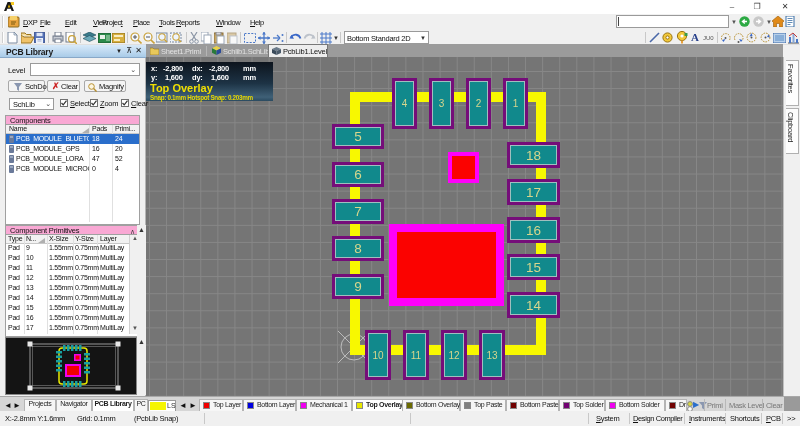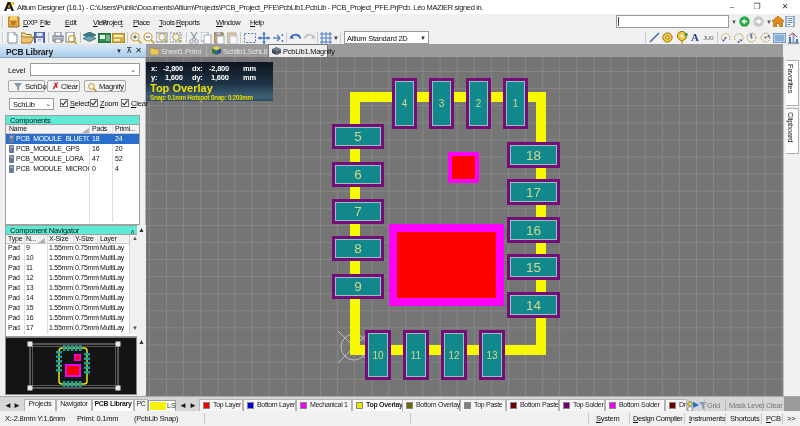--- a/index.html
+++ b/index.html
@@ -22,21 +22,21 @@
 .tsep { top:2px; width:1px; height:11px; background:#c8c8c8; }
 
 
 #panel { left:0; top:45px; width:146px; height:351px; background:#f0f0f0; border-right:1px solid #b5b5b5; }
 #panelhdr { left:0; top:0; width:146px; height:13px; background:linear-gradient(#d8eafa,#a9cbe8); border-bottom:1px solid #88a8c8; }
 #panelhdr span { position:absolute; left:6px; top:2px; font-size:8.5px; letter-spacing:-0.2px; font-weight:bold; color:#1a1a1a; }
 .field { background:#fff; border:1px solid #9a9a9a; }
 .btn { background:#f4f4f4; border:1px solid #a8a8a8; border-radius:2px; font-size:7.5px; letter-spacing:-0.2px; color:#111; }
 .cb { width:8px; height:8px; background:#fff; border:1px solid #707070; }
 .small { font-size:7.5px; letter-spacing:-0.2px; color:#111; }
-.grp { background:#5eead4; border:1px solid #a0a0a0; }
+.grp { background:#f9a8d4; border:1px solid #a0a0a0; }
 
 
 .thead { background:#f2f2f2; border-bottom:1px solid #c8c8c8; font-size:7px; letter-spacing:-0.2px; color:#111; }
 .trow { font-size:7px; letter-spacing:-0.25px; color:#111; white-space:nowrap; overflow:hidden; }
 .colline { position:absolute; width:1px; background:#e0e0e0; }
 
 
 #doctabs { left:146px; top:44px; width:637px; height:13px; background:#9b9b9b; }
 
 
@@ -73,21 +73,20 @@
 </style>
 </head>
 <body>
 
 <div class="abs" id="titlebar">
   <svg class="abs" style="left:4px;top:2px" width="10" height="10">
       <path d="M0 9 L3.6 0 L6.4 0 L10 9 L7.6 9 L6.8 6.8 L3.2 6.8 L2.4 9 Z" fill="#181818"></path>
       <path d="M5 2.2 L6.2 5.4 L3.8 5.4 Z" fill="#f7c200"></path>
       <rect x="6.9" y="0" width="3.1" height="3" fill="#f7c200" opacity="0.85"></rect>
     </svg>
-  <div class="abs" id="titletext">Altium Designer (16.1) - C:\Users\Public\Documents\Altium\Projects\PCB_Project_PFE\PcbLib1.PcbLib - PCB_Project_PFE.PrjPcb. Léo MAZIER signed in.</div>
   <div class="abs winbtn" style="left:726px;">–</div>
   <div class="abs winbtn" style="left:751px;">❐</div>
   <div class="abs winbtn" style="left:779px;">✕</div>
 </div>
 
 <div class="abs" id="menubar">
   <div class="abs" style="left:2px;top:2px;width:2px;height:12px;border-left:1px solid #cfcfcf;border-right:1px solid #fff"></div>
   <svg class="abs" style="left:8px;top:2px" width="12" height="12">
       <rect x="0" y="1" width="11" height="10" rx="1" fill="#e8a33d" stroke="#8a6a20"></rect>
       <rect x="2" y="0" width="7" height="4" fill="#f5d06a"></rect>
@@ -239,21 +238,21 @@
     </svg>
   <div class="abs tsep" style="left:317px"></div>
 
   <svg class="abs" style="left:320px;top:2px" width="12" height="12">
       <path d="M0 2h12M0 6h12M0 10h12M2 0v12M6 0v12M10 0v12" stroke="#4a78c8" stroke-width="1"></path>
     </svg>
   <div class="abs" style="left:333px;top:5px;font-size:6px;color:#333">▼</div>
   <div class="abs tsep" style="left:340px"></div>
 
   <div class="abs field" style="left:344px;top:1px;width:85px;height:13px"></div>
-  <div class="abs" style="left:347px;top:4px;font-size:7.5px;letter-spacing:-0.25px;color:#111">Altium Standard 2D</div>
+  <div class="abs" style="left:347px;top:4px;font-size:7.5px;letter-spacing:-0.25px;color:#111">Bottom Standard 2D</div>
   <div class="abs" style="left:420px;top:5px;font-size:6px;color:#333">▼</div>
 
   <div class="abs tsep" style="left:645px"></div>
   <svg class="abs" style="left:649px;top:2px" width="11" height="11">
       <path d="M1 10 L10 1" stroke="#4a68a8" stroke-width="1.6"></path>
     </svg>
   <svg class="abs" style="left:662px;top:2px" width="11" height="11">
       <circle cx="5.5" cy="5.5" r="4.6" fill="#f2c83a" stroke="#9a7410"></circle>
       <circle cx="5.5" cy="5.5" r="1.6" fill="#fff" stroke="#9a7410"></circle>
     </svg>
@@ -312,21 +311,21 @@
       <path d="M0 2.2 L4.5 4.4 V9 L0 6.8 Z" fill="#2a7a3a"></path>
       <path d="M9 2.2 L4.5 4.4 V9 L9 6.8 Z" fill="#2a4a9a"></path>
     </svg>
   <div class="abs" style="left:77px;top:3px;font-size:7.5px;letter-spacing:-0.25px;color:#e2e2e2">Schlib1.SchLib</div>
   <div class="abs" style="left:122px;top:0;width:60px;height:13px;background:#ededed;border:1px solid #787878;border-bottom:none"></div>
   <svg class="abs" style="left:126px;top:3px" width="9" height="8">
       <path d="M4.5 0 L9 2 L4.5 4 L0 2 Z" fill="#6a7a8a"></path>
       <path d="M0 2 L4.5 4 V8 L0 6 Z" fill="#3a4a5a"></path>
       <path d="M9 2 L4.5 4 V8 L9 6 Z" fill="#4a5a6a"></path>
     </svg>
-  <div class="abs" style="left:137px;top:3px;font-size:7.5px;letter-spacing:-0.25px;color:#111">PcbLib1.Magnify</div>
+  <div class="abs" style="left:137px;top:3px;font-size:7.5px;letter-spacing:-0.25px;color:#111">PcbLib1.Level</div>
 </div>
 
 <div class="abs" id="canvas">
 
   <svg class="abs" style="left:186px;top:268px" width="44" height="44">
     <circle cx="22" cy="22" r="13" fill="none" stroke="#bcbcbc" stroke-width="1"></circle>
     <path d="M6 6 L38 38 M38 6 L6 38" stroke="#bcbcbc" stroke-width="1"></path>
   </svg>
 
   <div class="abs" style="left:204px;top:35px;width:196px;height:263px;border:10px solid #f8f800"></div>
@@ -480,21 +479,21 @@
           <rect x="1" y="0" width="5" height="8" rx="1" fill="#6a7a9a"></rect>
           <rect x="2" y="1" width="3" height="2" fill="#9aa8c0"></rect>
         </svg>
       <div class="abs" style="left:10px;top:1px;width:73px;overflow:hidden;white-space:nowrap">PCB_MODULE_MICROCONTROL</div>
       <span class="abs" style="left:86px;top:1px">0</span>
       <span class="abs" style="left:109px;top:1px">4</span>
     </div>
   </div>
 
   <div class="abs grp" style="left:5px;top:180px;width:135px;height:10px">
-      <span class="abs small" style="left:4px;top:0px">Component Navigator</span>
+      <span class="abs small" style="left:4px;top:0px">Component Primitives</span>
     <div class="abs" style="right:4px;top:2px;font-size:7px;color:#444">∧</div>
   </div>
   <div class="abs" style="left:5px;top:190px;width:135px;height:102px;background:#fff;border:1px solid #a0a0a0;border-top:none;overflow:hidden">
     <div class="abs thead" style="left:0;top:0;width:133px;height:9px">
       <span class="abs" style="left:2px;top:0">Type</span>
       <span class="abs" style="left:20px;top:0">N...</span>
       <svg class="abs" style="left:32px;top:3px" width="7" height="5">
           <path d="M0 5 L7 5 L7 0 Z" fill="#b0b0b0"></path>
         </svg>
       <span class="abs" style="left:43px;top:0">X-Size</span>
@@ -673,32 +672,32 @@
       <span class="abs" style="left:13px;top:1px">Dr</span>
     </div>
   <svg class="abs" style="left:687px;top:4px" width="6" height="11">
       <circle cx="3" cy="3" r="2.4" fill="#d8d840" stroke="#888"></circle>
       <circle cx="3" cy="8" r="2.4" fill="#fff" stroke="#888"></circle>
     </svg>
   <div class="abs" style="left:693px;top:3px;font-size:8px;color:#2a6ecb">▶</div>
   <svg class="abs" style="left:699px;top:5px" width="8" height="8">
       <path d="M0 0 h8 l-3 3.5 v4 l-2 -1.5 v-2.5 z" fill="#8a97b0"></path>
     </svg>
-  <div class="abs" style="left:707px;top:4px;font-size:7.5px;letter-spacing:-0.3px;color:#777">Grid</div>
+  <div class="abs" style="left:707px;top:4px;font-size:7.5px;letter-spacing:-0.3px;color:#777">Primi</div>
   <div class="abs" style="left:704px;top:2px;width:1px;height:14px;background:#b8b8b8"></div>
   <div class="abs" style="left:725px;top:2px;width:1px;height:14px;background:#b8b8b8"></div>
   <div class="abs" style="left:729px;top:4px;font-size:7.5px;letter-spacing:-0.3px;color:#777">Mask Level</div>
   <div class="abs" style="left:762px;top:2px;width:1px;height:14px;background:#b8b8b8"></div>
   <div class="abs" style="left:766px;top:4px;font-size:7.5px;letter-spacing:-0.3px;color:#777">Clear</div>
   <div class="abs" style="left:784px;top:0;width:16px;height:15px;background:#9a9a9a"></div>
 </div>
 
 <div class="abs" id="statusbar">
   <div class="abs" style="left:5px;top:3px">X:-2.8mm Y:1.6mm</div>
-  <div class="abs" style="left:77px;top:3px">Primi: 0.1mm</div>
+  <div class="abs" style="left:77px;top:3px">Grid: 0.1mm</div>
   <div class="abs" style="left:134px;top:3px">(PcbLib Snap)</div>
   <div class="abs" style="left:204px;top:2px;width:1px;height:11px;background:#c8c8c8"></div>
   <div class="abs" style="left:410px;top:2px;width:1px;height:11px;background:#c8c8c8"></div>
   <div class="abs" style="left:588px;top:2px;width:1px;height:11px;background:#c8c8c8"></div>
   <div class="abs" style="left:596px;top:3px"><u>S</u>ystem</div>
   <div class="abs" style="left:629px;top:2px;width:1px;height:11px;background:#c8c8c8"></div>
   <div class="abs" style="left:633px;top:3px;letter-spacing:-0.4px"><u>D</u>esign Compiler</div>
   <div class="abs" style="left:684px;top:2px;width:1px;height:11px;background:#c8c8c8"></div>
   <div class="abs" style="left:689px;top:3px"><u>I</u>nstruments</div>
   <div class="abs" style="left:725px;top:2px;width:1px;height:11px;background:#c8c8c8"></div>

